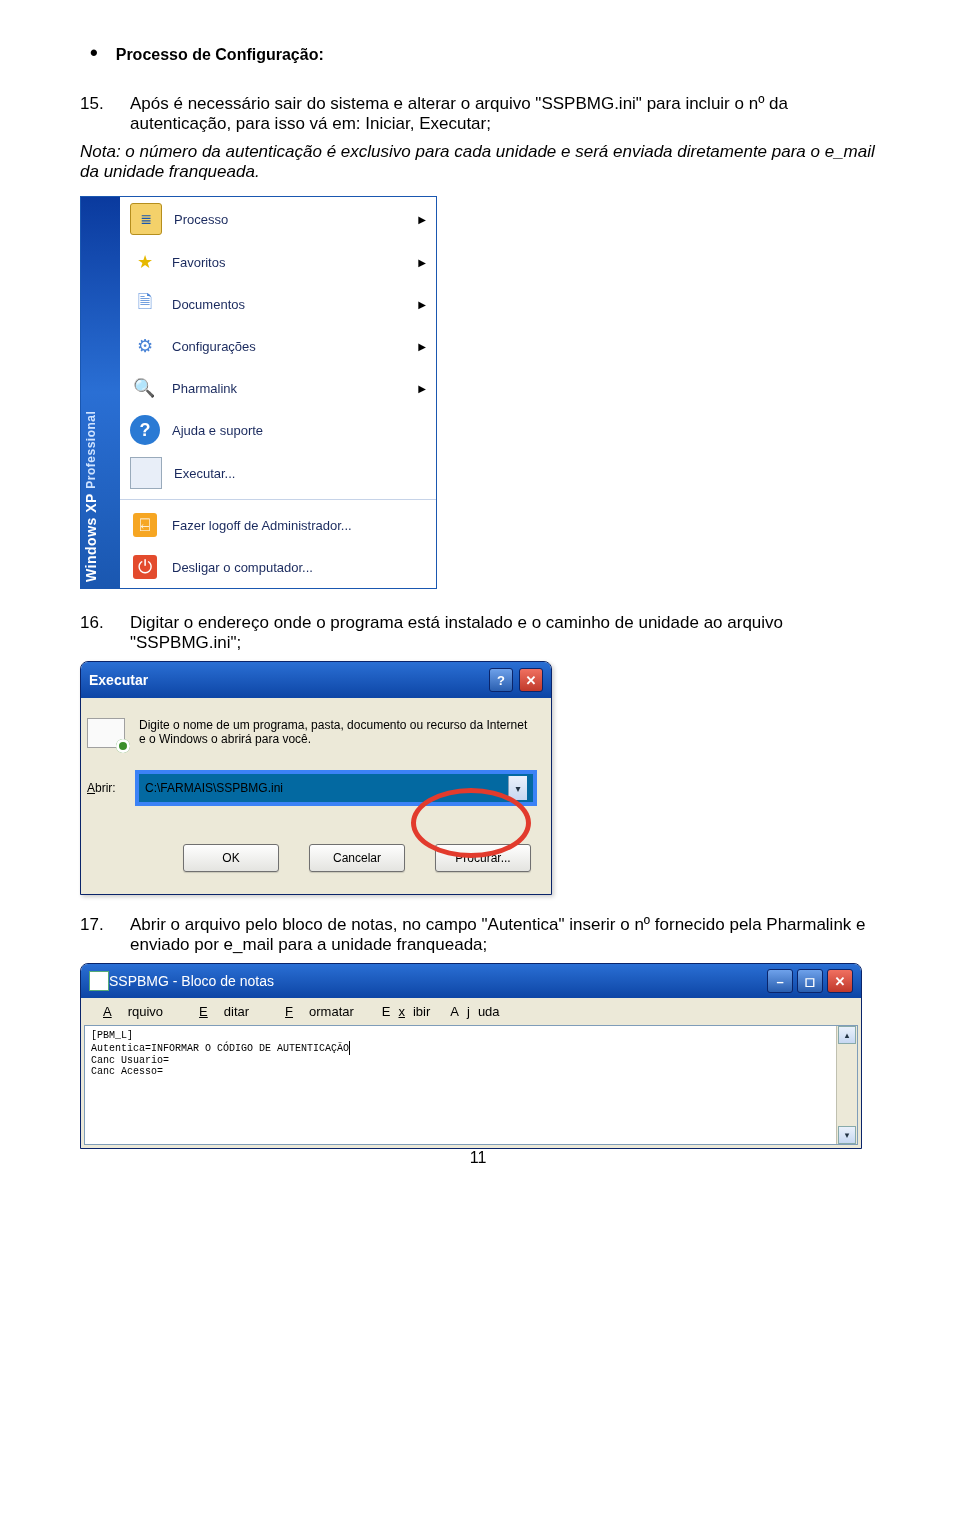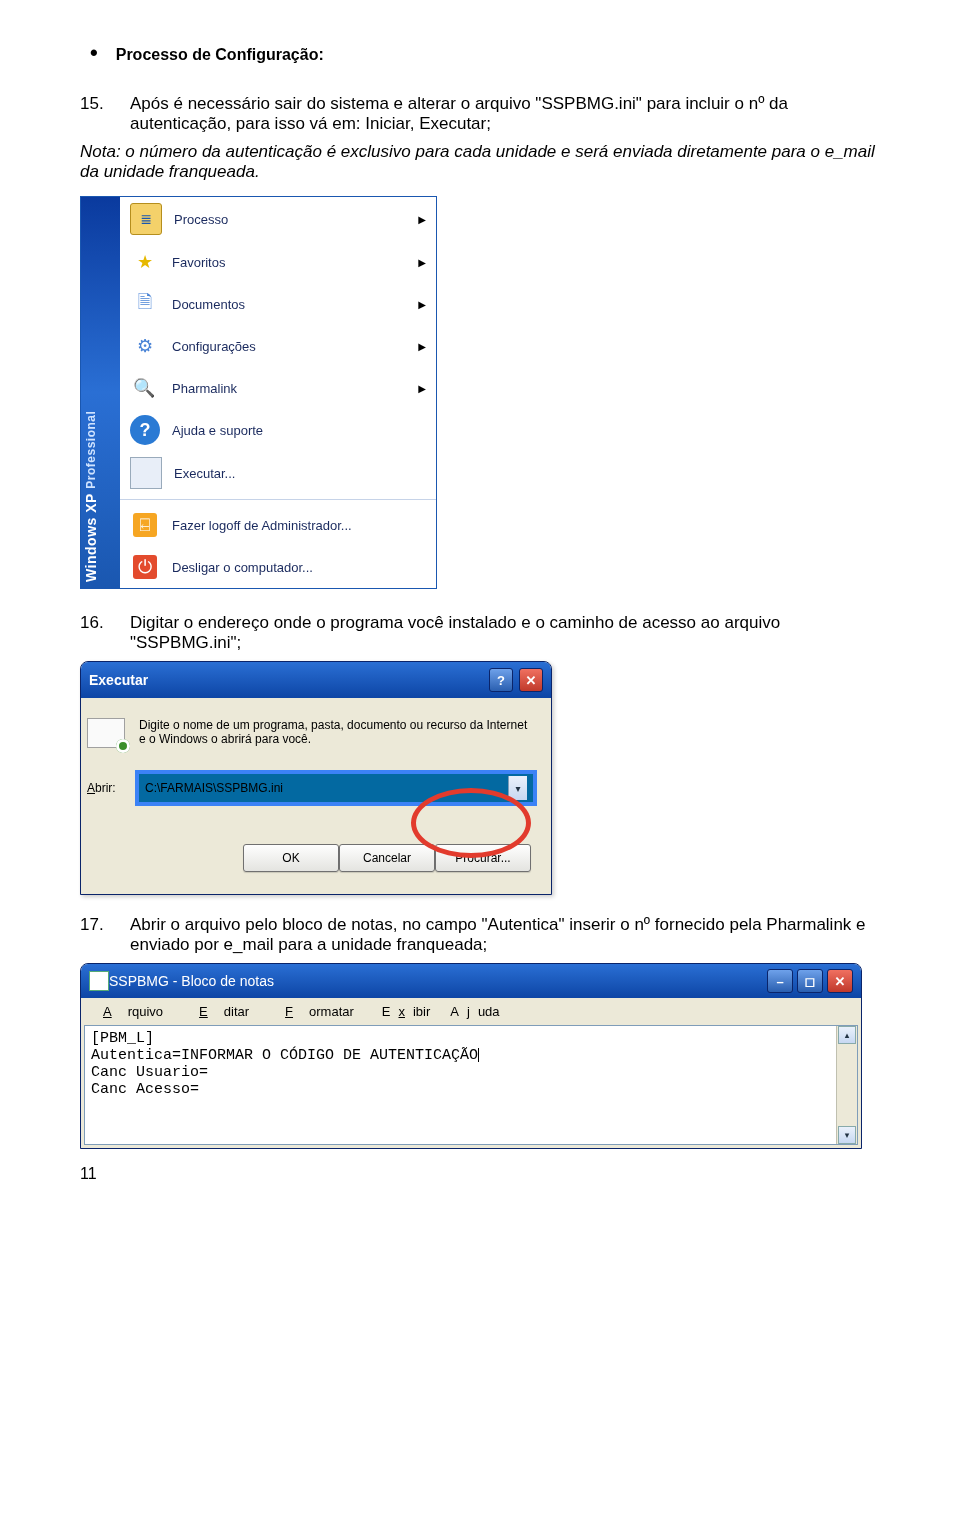--- a/index.html
+++ b/index.html
@@ -141,21 +141,21 @@
     background:#3a8f2a;border-radius:50%; box-shadow:inset 0 0 0 3px #fff;}
   .exec-row2{display:flex;align-items:center;gap:8px;margin:22px 0 8px 0;}
   .exec-label{ width:40px; text-decoration:underline; text-decoration-color:transparent;}
   .exec-label .ul{text-decoration:underline;}
   .exec-input{
     flex:1;height:24px;border:4px solid #3b82f6;background:#0369a1;padding:2px 6px;
     display:flex;align-items:center;justify-content:space-between;text-align:center;
   }
   .exec-dd{border-left:1px solid #7f9db9;width:18px;height:100%;display:flex;align-items:center;justify-content:center;
     background:linear-gradient(to bottom,#eaf1fb,#c7d8f2);font-size:10px;color:#234;}
-  .exec-buttons{display:flex;gap:0;justify-content:flex-end;padding:30px 6px 16px 6px;}
+  .exec-buttons{display:flex;gap:30px;justify-content:flex-end;padding:30px 6px 16px 6px;}
   .exec-btn{
     width:94px;height:26px;background:linear-gradient(to bottom,#fefefe,#e4e4e0);
     border:1px solid #707070;border-radius:3px;display:flex;align-items:center;justify-content:center;
     box-shadow:0 1px 1px rgba(0,0,0,0.15);
   }
   .red-circle{
     position:absolute; width:110px;height:60px;border:5px solid #e23b2d;border-radius:50%;
     margin-left:120px; margin-top:-56px; pointer-events:none;
   }
   .exec-rel{position:relative;}
@@ -179,28 +179,28 @@
     font-size:13px;font-weight:bold;
   }
   .np-tbtn.close{background:linear-gradient(to bottom,#f07060,#c0392b);}
   .np-menu{display:flex;gap:4px;padding:4px 6px;background:#ece9d8;font-size:13px;}
   .np-menu span{padding:2px 8px;}
   .np-menu .ul{text-decoration:underline;}
   .np-body{
     background:#fff;border:1px solid #7f9db9;margin:0 3px 3px 3px;
     display:flex;
   }
-  .np-text{flex:1;font-family:"Lucida Console","Courier New",monospace;font-size:15px;
+  .np-text{flex:1;font-family:"Lucida Console","Courier New",monospace;font-size:10px;
     padding:4px 6px;min-height:110px;white-space:pre;}
   .np-scroll{width:20px;background:#ece9d8;border-left:1px solid #c0c0b0;display:flex;flex-direction:column;justify-content:space-between;align-items:center;}
   .np-arrow{width:16px;height:16px;background:linear-gradient(to bottom,#eaf1fb,#c7d8f2);border:1px solid #8aa;
     display:flex;align-items:center;justify-content:center;font-size:9px;color:#234;}
   .np-cursor{display:inline-block;width:1px;height:14px;background:#000;vertical-align:middle;}
 
-  .page-num{ text-align:left; font-size:16px; margin-top:16px; padding-right:4px;}
+  .page-num{ text-align:center; font-size:16px; padding-right:4px;}
 </style>
 </head>
 <body>
 
 <div class="bullet-heading">Processo de Configuração:</div>
 
 <div class="step">
   <div class="step-num">15.</div>
   <div class="step-text">Após é necessário sair do sistema e alterar o arquivo "SSPBMG.ini" para incluir o nº da autenticação, para isso vá em: Iniciar, Executar;</div>
 </div>
@@ -259,21 +259,21 @@
             <span class="ico-off">⏻</span>
           </span>
         <span>Desligar o computador...</span>
       </div>
     </div>
   </div>
 </div>
 
 <div class="step">
   <div class="step-num">16.</div>
-  <div class="step-text">Digitar o endereço onde o programa você instalado e o caminho de acesso ao arquivo "SSPBMG.ini";</div>
+  <div class="step-text">Digitar o endereço onde o programa está instalado e o caminho de unidade ao arquivo "SSPBMG.ini";</div>
 </div>
 
 <div class="exec-dialog">
   <div class="exec-title">
     <span>Executar</span>
     <div class="exec-title-right">
       <div class="exec-tbtn">?</div>
       <div class="exec-tbtn close">✕</div>
     </div>
   </div>

